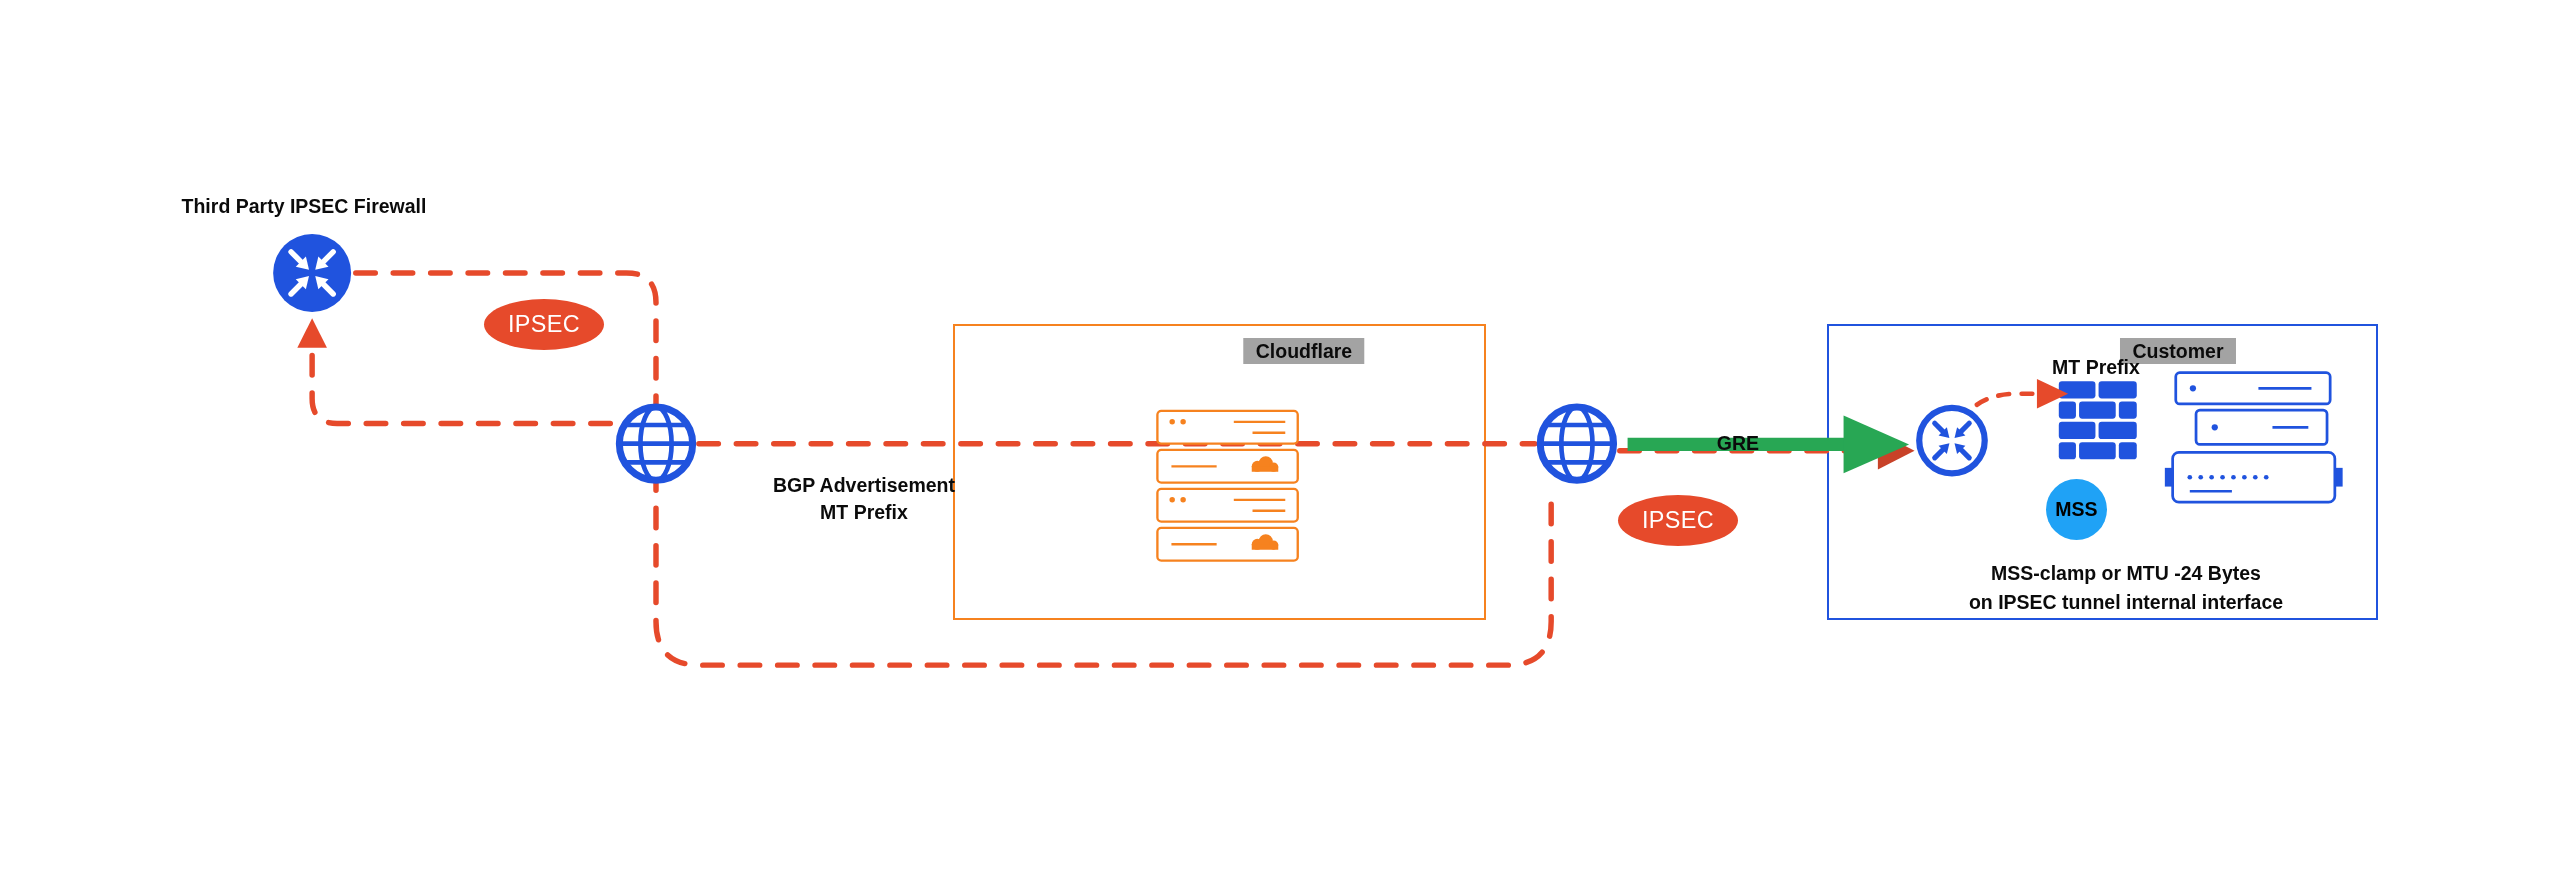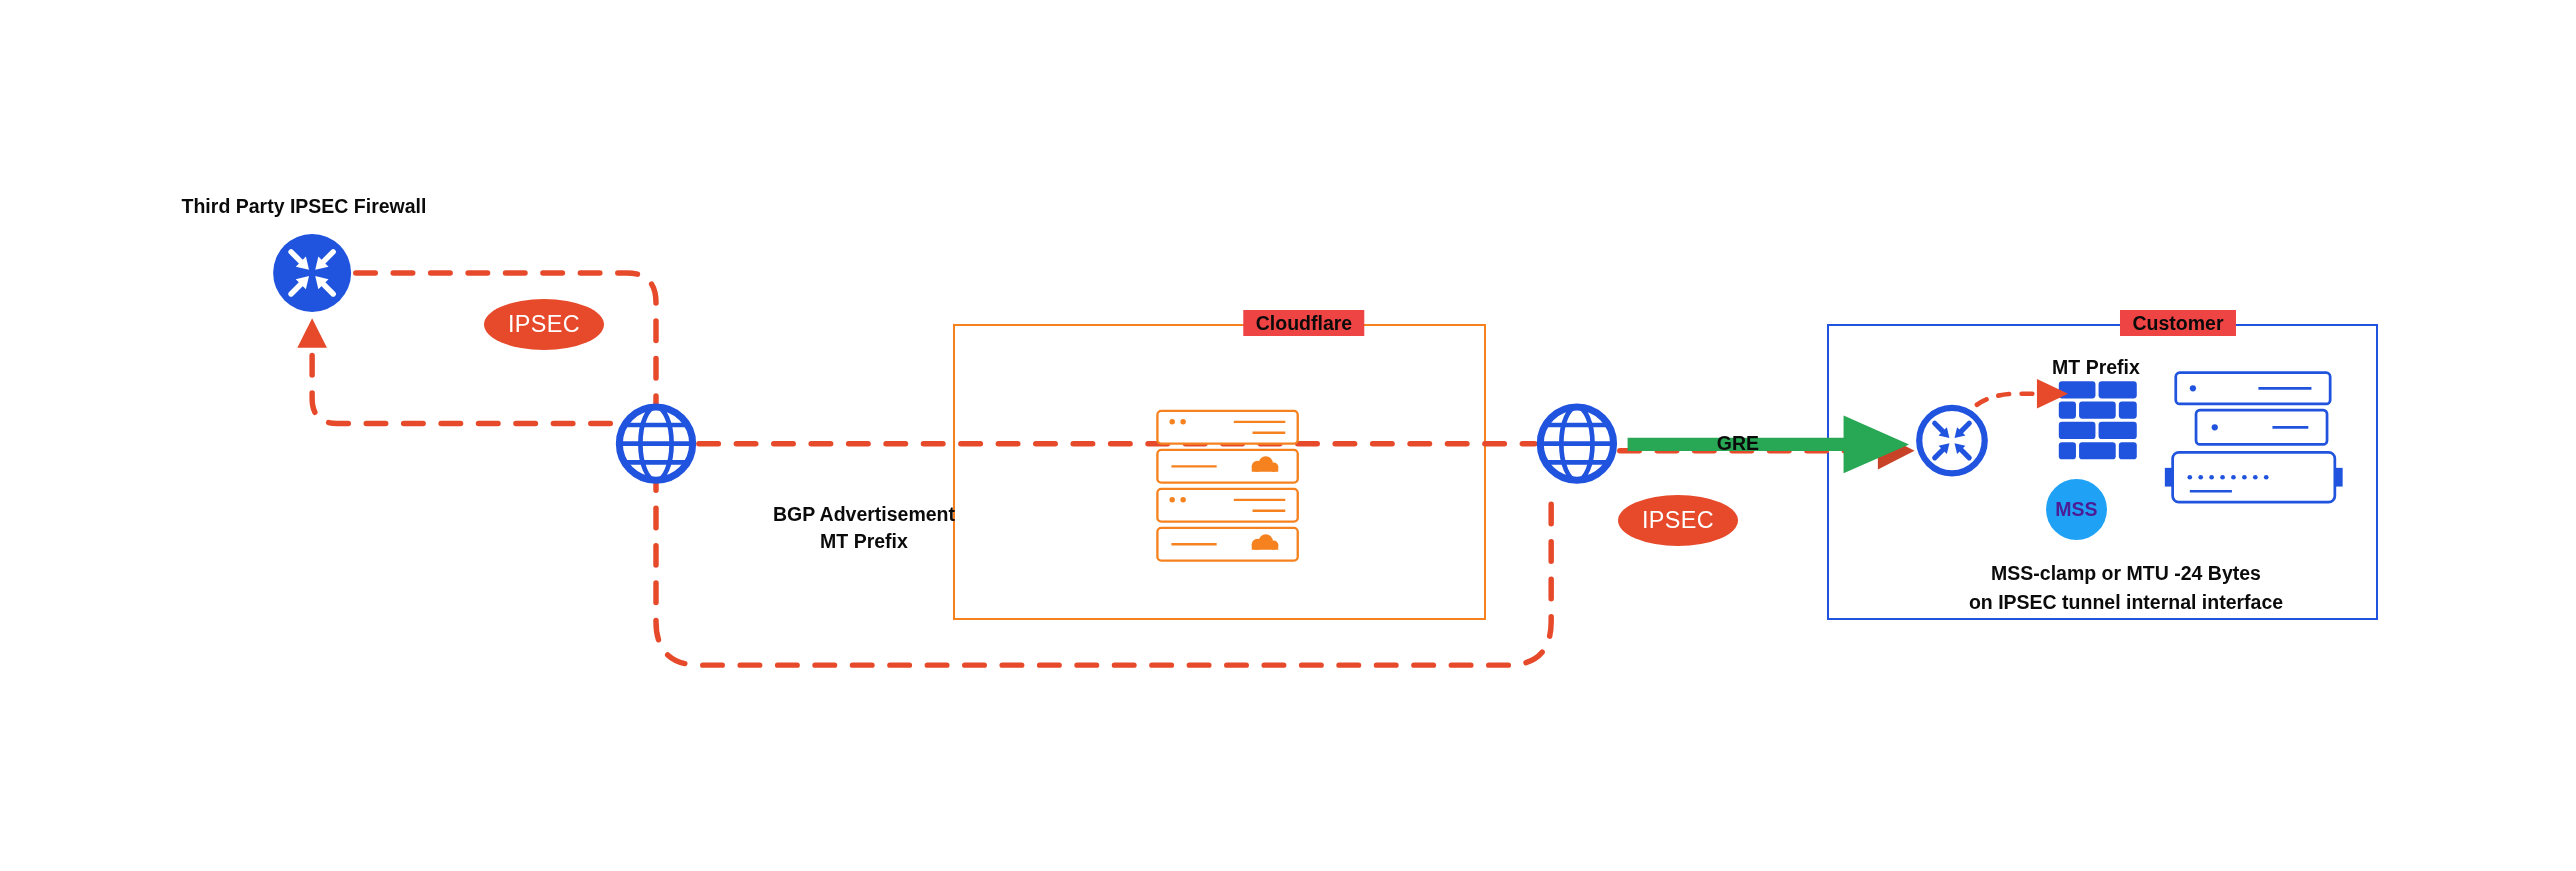--- a/index.html
+++ b/index.html
@@ -4,43 +4,43 @@
 <style>
   html,body{margin:0;padding:0;background:#ffffff;}
   .canvas{position:relative;width:2576px;height:871px;background:#ffffff;
           font-family:"Liberation Sans",sans-serif;overflow:hidden;}
   .layer{position:absolute;left:0;top:0;pointer-events:none;}
 
   
   .box{position:absolute;box-sizing:border-box;}
   .box-cf{left:953px;top:324px;width:533px;height:296px;border:2.3px solid #F6821F;}
   .box-cust{left:1827px;top:324px;width:551px;height:296px;border:2.3px solid #2053DE;}
-  .legend{position:absolute;transform:translateX(-50%);background:#ef4444;padding:1.6px 12.5px;
-          font-size:19.5px;font-weight:700;color:#0B0B0B;white-space:nowrap;}
+  .legend{position:absolute;transform:translateX(-50%);background:#a3a3a3;padding:1.6px 12.5px;
+          font-size:19.5px;font-weight:700;color:#0B0B0B;white-space:nowrap;margin-top:28px;}
   .legend-cf{left:1304px;top:310px;}
   .legend-cust{left:2178px;top:310px;}
 
   
   .label{position:absolute;transform:translateX(-50%);font-weight:700;color:#0B0B0B;
          font-size:19.5px;white-space:nowrap;}
   .title{left:304px;top:195px;}
   .gre{left:1738px;top:432px;}
-  .bgp{left:864px;top:501px;text-align:center;line-height:27px;}
+  .bgp{left:864px;top:472px;text-align:center;line-height:27px;}
   .mtprefix{left:2096px;top:356px;}
   .note{left:2126px;top:559px;text-align:center;line-height:29px;}
 
   
   .oval{position:absolute;width:120px;height:51px;border-radius:50%;background:#E64A2B;
         display:flex;align-items:center;justify-content:center;color:#ffffff;
         font-weight:400;font-size:23.4px;letter-spacing:0.4px;}
   .oval-left{left:484px;top:299px;}
   .oval-right{left:1618px;top:495px;}
   .mss{position:absolute;left:2046px;top:479px;width:61px;height:61px;border-radius:50%;
        background:#1FA2F6;display:flex;align-items:center;justify-content:center;
-       color:#4c1d95;font-weight:700;font-size:19.5px;}
+       color:#000000;font-weight:700;font-size:19.5px;}
 
   
   .dash{stroke:#E64A2B;stroke-width:7;fill:none;stroke-dasharray:25 23;stroke-linecap:round;}
   .dash-sm{stroke:#E64A2B;stroke-width:6;fill:none;stroke-dasharray:14 16;stroke-linecap:round;}
 </style>
 </head>
 <body>
 
 <div class="canvas">
 

